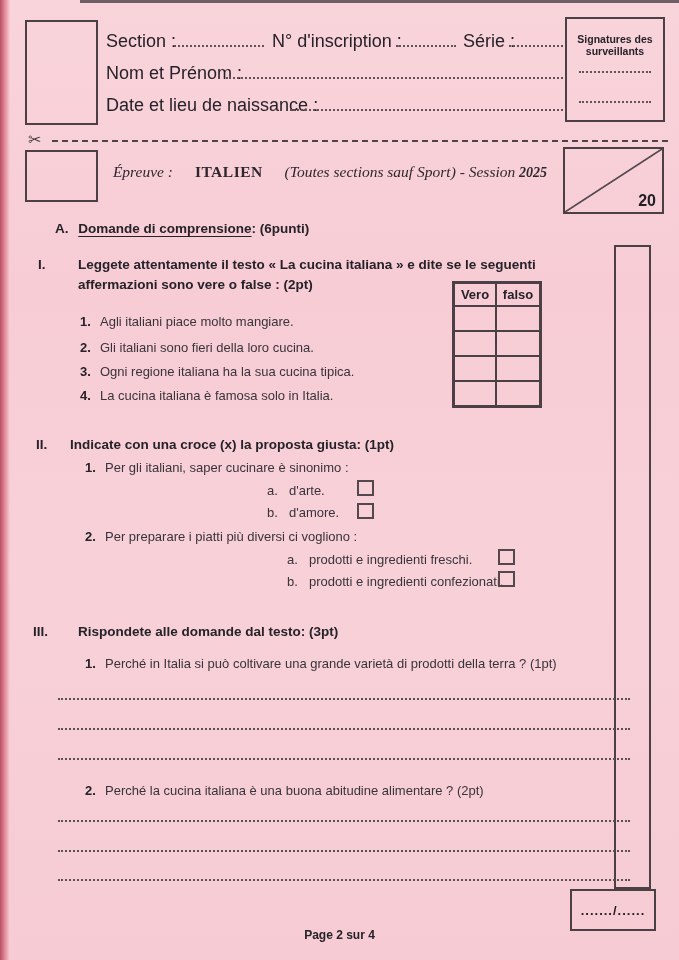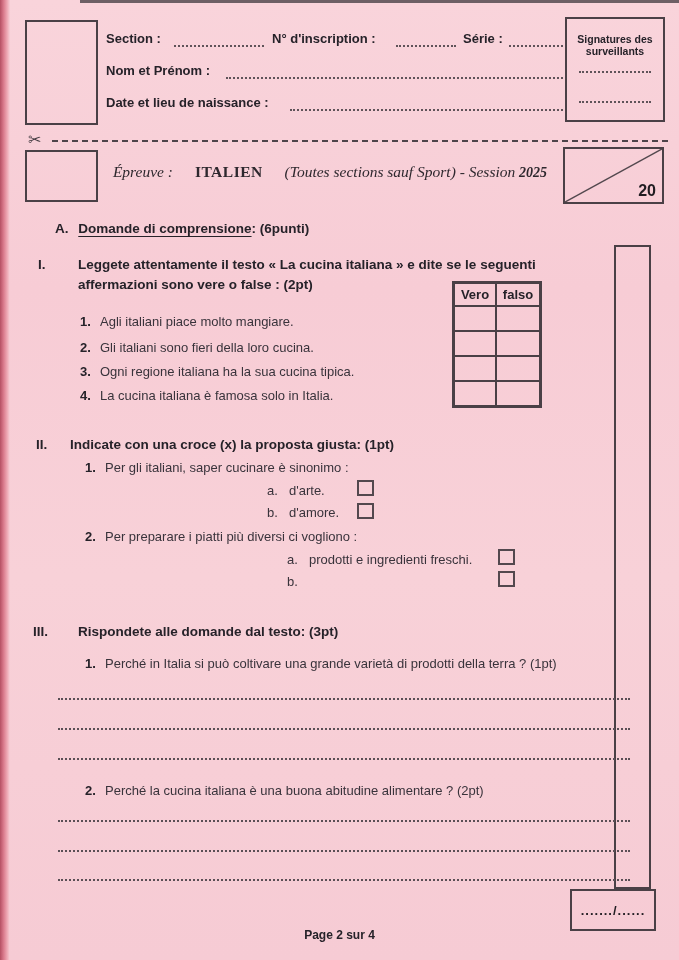--- a/index.html
+++ b/index.html
@@ -4,21 +4,21 @@
 <style>
   html,body{margin:0;padding:0;width:679px;height:960px;overflow:hidden;}
   body{font-family:"Liberation Sans",sans-serif;}
   .page{position:relative;width:679px;height:960px;
     background:linear-gradient(180deg,#f9d4db 0%,#f7ccd5 30%,#f8d1d8 60%,#f6cbd4 100%);
     color:var(--ink,#39333b);}
   .scan-strip{position:absolute;left:0;top:0;width:10px;height:960px;
     background:linear-gradient(90deg,#b55063,#d9798b 35%,#eda6b2 70%,#f8d0d8);}
   .scan-topline{position:absolute;left:80px;top:0;width:599px;height:3px;background:#554a50;opacity:.85;}
   .box{position:absolute;border:2px solid var(--line,#4a4046);box-sizing:border-box;}
-  .lbl{position:absolute;font-weight:bold;font-size:13px;color:var(--ink-bold,#262229);white-space:nowrap;text-align:right;}
+  .lbl{position:absolute;font-weight:normal;font-size:18px;color:var(--ink-bold,#262229);white-space:nowrap;text-align:right;}
   .dots{position:absolute;height:0;border-bottom:2px dotted #5f5359;}
   .sig-title{position:absolute;left:0;right:0;top:14px;text-align:center;font-weight:bold;
     font-size:10.5px;line-height:12px;color:var(--ink-bold,#262229);}
   .scissors{position:absolute;left:28px;top:130px;font-size:16px;color:#443c42;}
   .cutline{position:absolute;left:52px;top:140px;width:616px;height:0;border-top:2px dashed #4e444a;}
   .epreuve{position:absolute;left:100px;top:163px;width:460px;text-align:center;
     font-family:"Liberation Serif",serif;font-size:15.5px;white-space:nowrap;color:#2e282e;}
   .epreuve .it{font-style:italic;}
   .epreuve .subj{font-weight:bold;letter-spacing:.5px;margin:0 18px;}
   .epreuve .yr{font-weight:bold;font-style:italic;font-size:14px;margin-top:24px;}
@@ -80,21 +80,21 @@
   <div class="cutline"></div>
 
   <div class="box" style="left:25px;top:150px;width:73px;height:52px"></div>
   <div class="epreuve">
     <span class="it">Épreuve :</span>
     <span class="subj">ITALIEN</span>
     <span class="it">(Toutes sections sauf Sport) -</span>
     <span class="it">Session</span>
     <span class="yr">2025</span>
   </div>
-  <div class="box" style="left:563px;top:147px;width:101px;height:57px">
+  <div class="box" style="left:563px;top:147px;width:101px;height:67px">
     <svg class="diag" viewBox="0 0 100 57" preserveAspectRatio="none">
       <line x1="0" y1="57" x2="100" y2="0" stroke="#53484e" stroke-width="1.6"></line>
     </svg>
     <span class="marks-num">20</span>
   </div>
 
   <div class="heading" style="left:55px;top:221px">
     <span>A.</span>
     <span class="under" style="margin-left:6px">Domande di comprensione</span><span>: (6punti)</span>
   </div>
@@ -157,20 +157,21 @@
     <span class="inum">2.</span>
     <span>Per preparare i piatti più diversi ci vogliono :</span>
   </div>
   <div class="opt" style="left:287px;top:552px">
     <span class="olet">a.</span>
     <span>prodotti e ingredienti freschi.</span>
   </div>
   <div class="chk" style="left:498px;top:549px"></div>
   <div class="opt" style="left:287px;top:574px">
     <span class="olet">b.</span>
+    <span>prodotti e ingredienti confezionati.</span>
   </div>
   <div class="chk" style="left:498px;top:571px"></div>
 
   <span class="rnum" style="left:33px;top:624px">III.</span>
   <div class="heading" style="left:78px;top:624px">Rispondete alle domande dal testo: (3pt)</div>
 
   <div class="qrow" style="left:85px;top:656px">
     <span class="inum">1.</span>
     <span>Perché in Italia si può coltivare una grande varietà di prodotti della terra ? (1pt)</span>
   </div>

